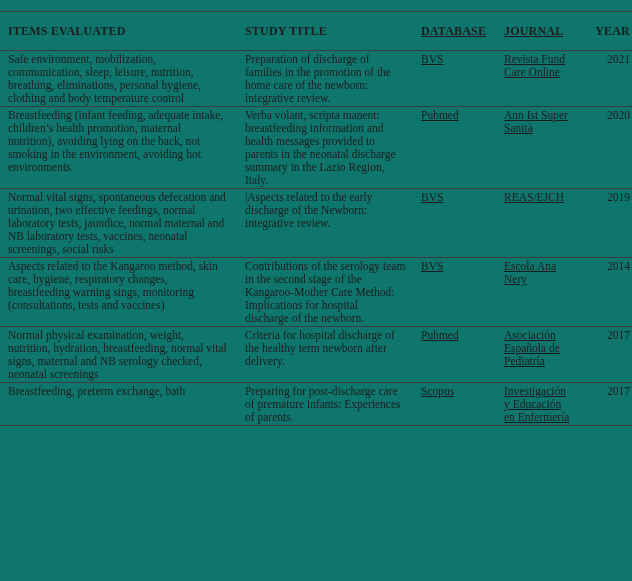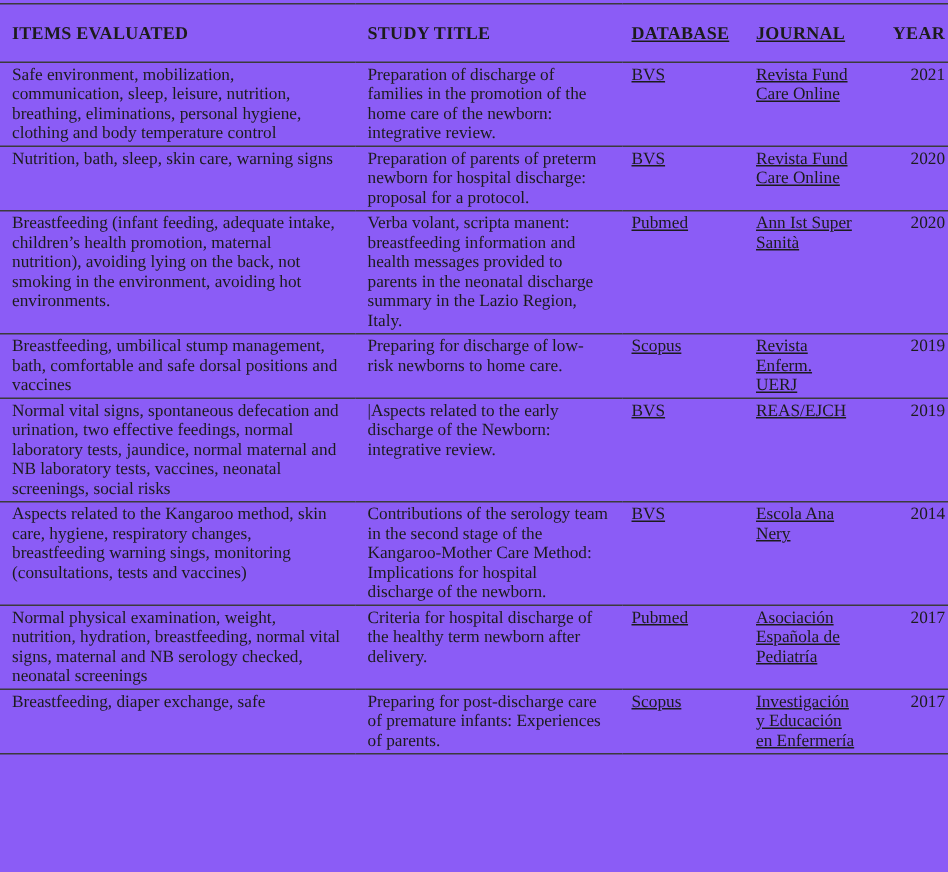--- a/index.html
+++ b/index.html
@@ -4,24 +4,24 @@
 <style>
   html, body {
     margin: 0;
     padding: 0;
     background: #ffffff;
   }
   .page {
     position: relative;
     width: 632px;
     height: 581px;
-    background: #8b5cf6;
+    background: #0f766e;
     overflow: hidden;
     box-sizing: border-box;
-    padding-top: 2px;
+    padding-top: 11px;
     font-family: "Liberation Serif", "DejaVu Serif", serif;
     color: #1c1c1c;
   }
   table.studies {
     width: 632px;
     border-collapse: collapse;
     table-layout: fixed;
     border-top: 1.5px solid #3b3b3b;
   }
   col.c1 { width: 237px; }
@@ -107,57 +107,35 @@
         <td class="c2">Preparation of discharge of
 families in the promotion of the
 home care of the newborn:
 integrative review.</td>
         <td class="c3">BVS</td>
         <td class="c4">Revista Fund
 Care Online</td>
         <td class="c5">2021</td>
       </tr>
       <tr>
-        <td class="c1">Nutrition, bath, sleep, skin care, warning signs</td>
-        <td class="c2">Preparation of parents of preterm
-newborn for hospital discharge:
-proposal for a protocol.</td>
-        <td class="c3">BVS</td>
-        <td class="c4">Revista Fund
-Care Online</td>
-        <td class="c5">2020</td>
-      </tr>
-      <tr>
         <td class="c1">Breastfeeding (infant feeding, adequate intake,
 children’s health promotion, maternal
 nutrition), avoiding lying on the back, not
 smoking in the environment, avoiding hot
 environments.</td>
         <td class="c2">Verba volant, scripta manent:
 breastfeeding information and
 health messages provided to
 parents in the neonatal discharge
 summary in the Lazio Region,
 Italy.</td>
         <td class="c3">Pubmed</td>
         <td class="c4">Ann Ist Super
 Sanità</td>
         <td class="c5">2020</td>
-      </tr>
-      <tr>
-        <td class="c1">Breastfeeding, umbilical stump management,
-bath, comfortable and safe dorsal positions and
-vaccines</td>
-        <td class="c2">Preparing for discharge of low-
-risk newborns to home care.</td>
-        <td class="c3">Scopus</td>
-        <td class="c4">Revista
-Enferm.
-UERJ</td>
-        <td class="c5">2019</td>
       </tr>
       <tr>
         <td class="c1">Normal vital signs, spontaneous defecation and
 urination, two effective feedings, normal
 laboratory tests, jaundice, normal maternal and
 NB laboratory tests, vaccines, neonatal
 screenings, social risks</td>
         <td class="c2">|Aspects related to the early
 discharge of the Newborn:
 integrative review.</td>
@@ -188,21 +166,21 @@
         <td class="c2">Criteria for hospital discharge of
 the healthy term newborn after
 delivery.</td>
         <td class="c3">Pubmed</td>
         <td class="c4">Asociación
 Española de
 Pediatría</td>
         <td class="c5">2017</td>
       </tr>
       <tr>
-        <td class="c1">Breastfeeding, diaper exchange, safe</td>
+        <td class="c1">Breastfeeding, preterm exchange, bath</td>
         <td class="c2">Preparing for post-discharge care
 of premature infants: Experiences
 of parents.</td>
         <td class="c3">Scopus</td>
         <td class="c4">Investigación
 y Educación
 en Enfermería</td>
         <td class="c5">2017</td>
       </tr>
     </tbody>

